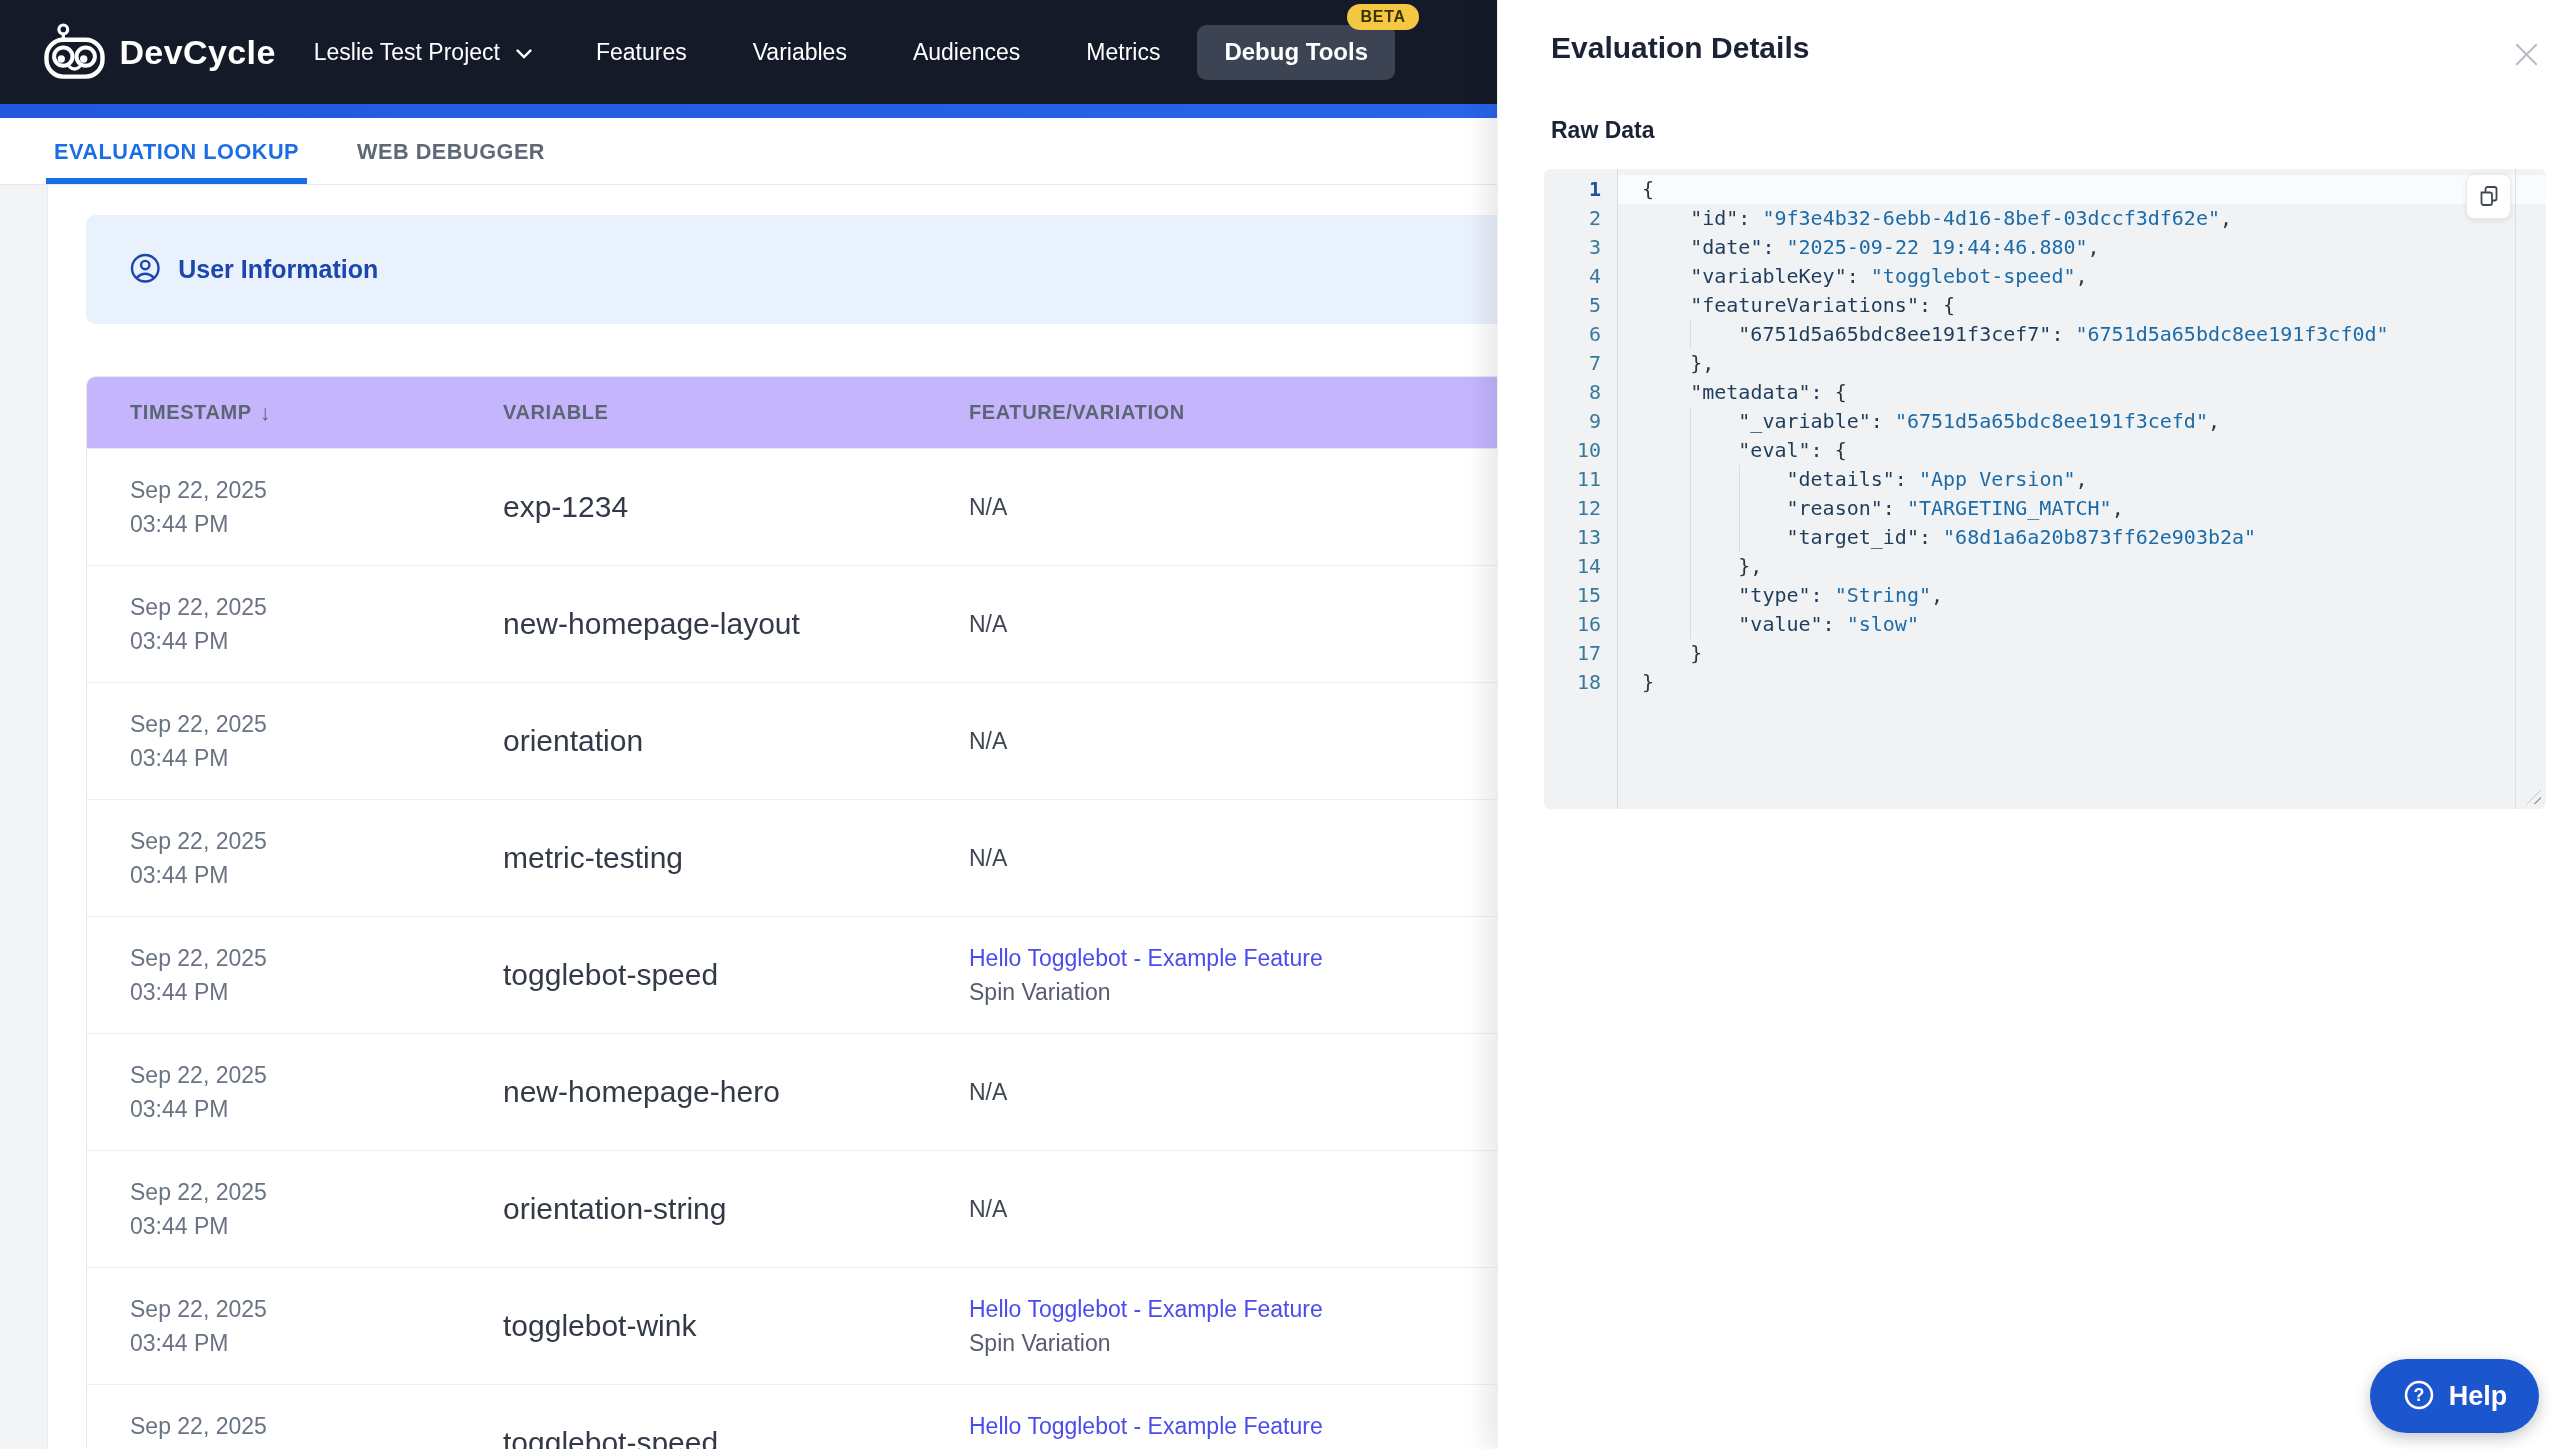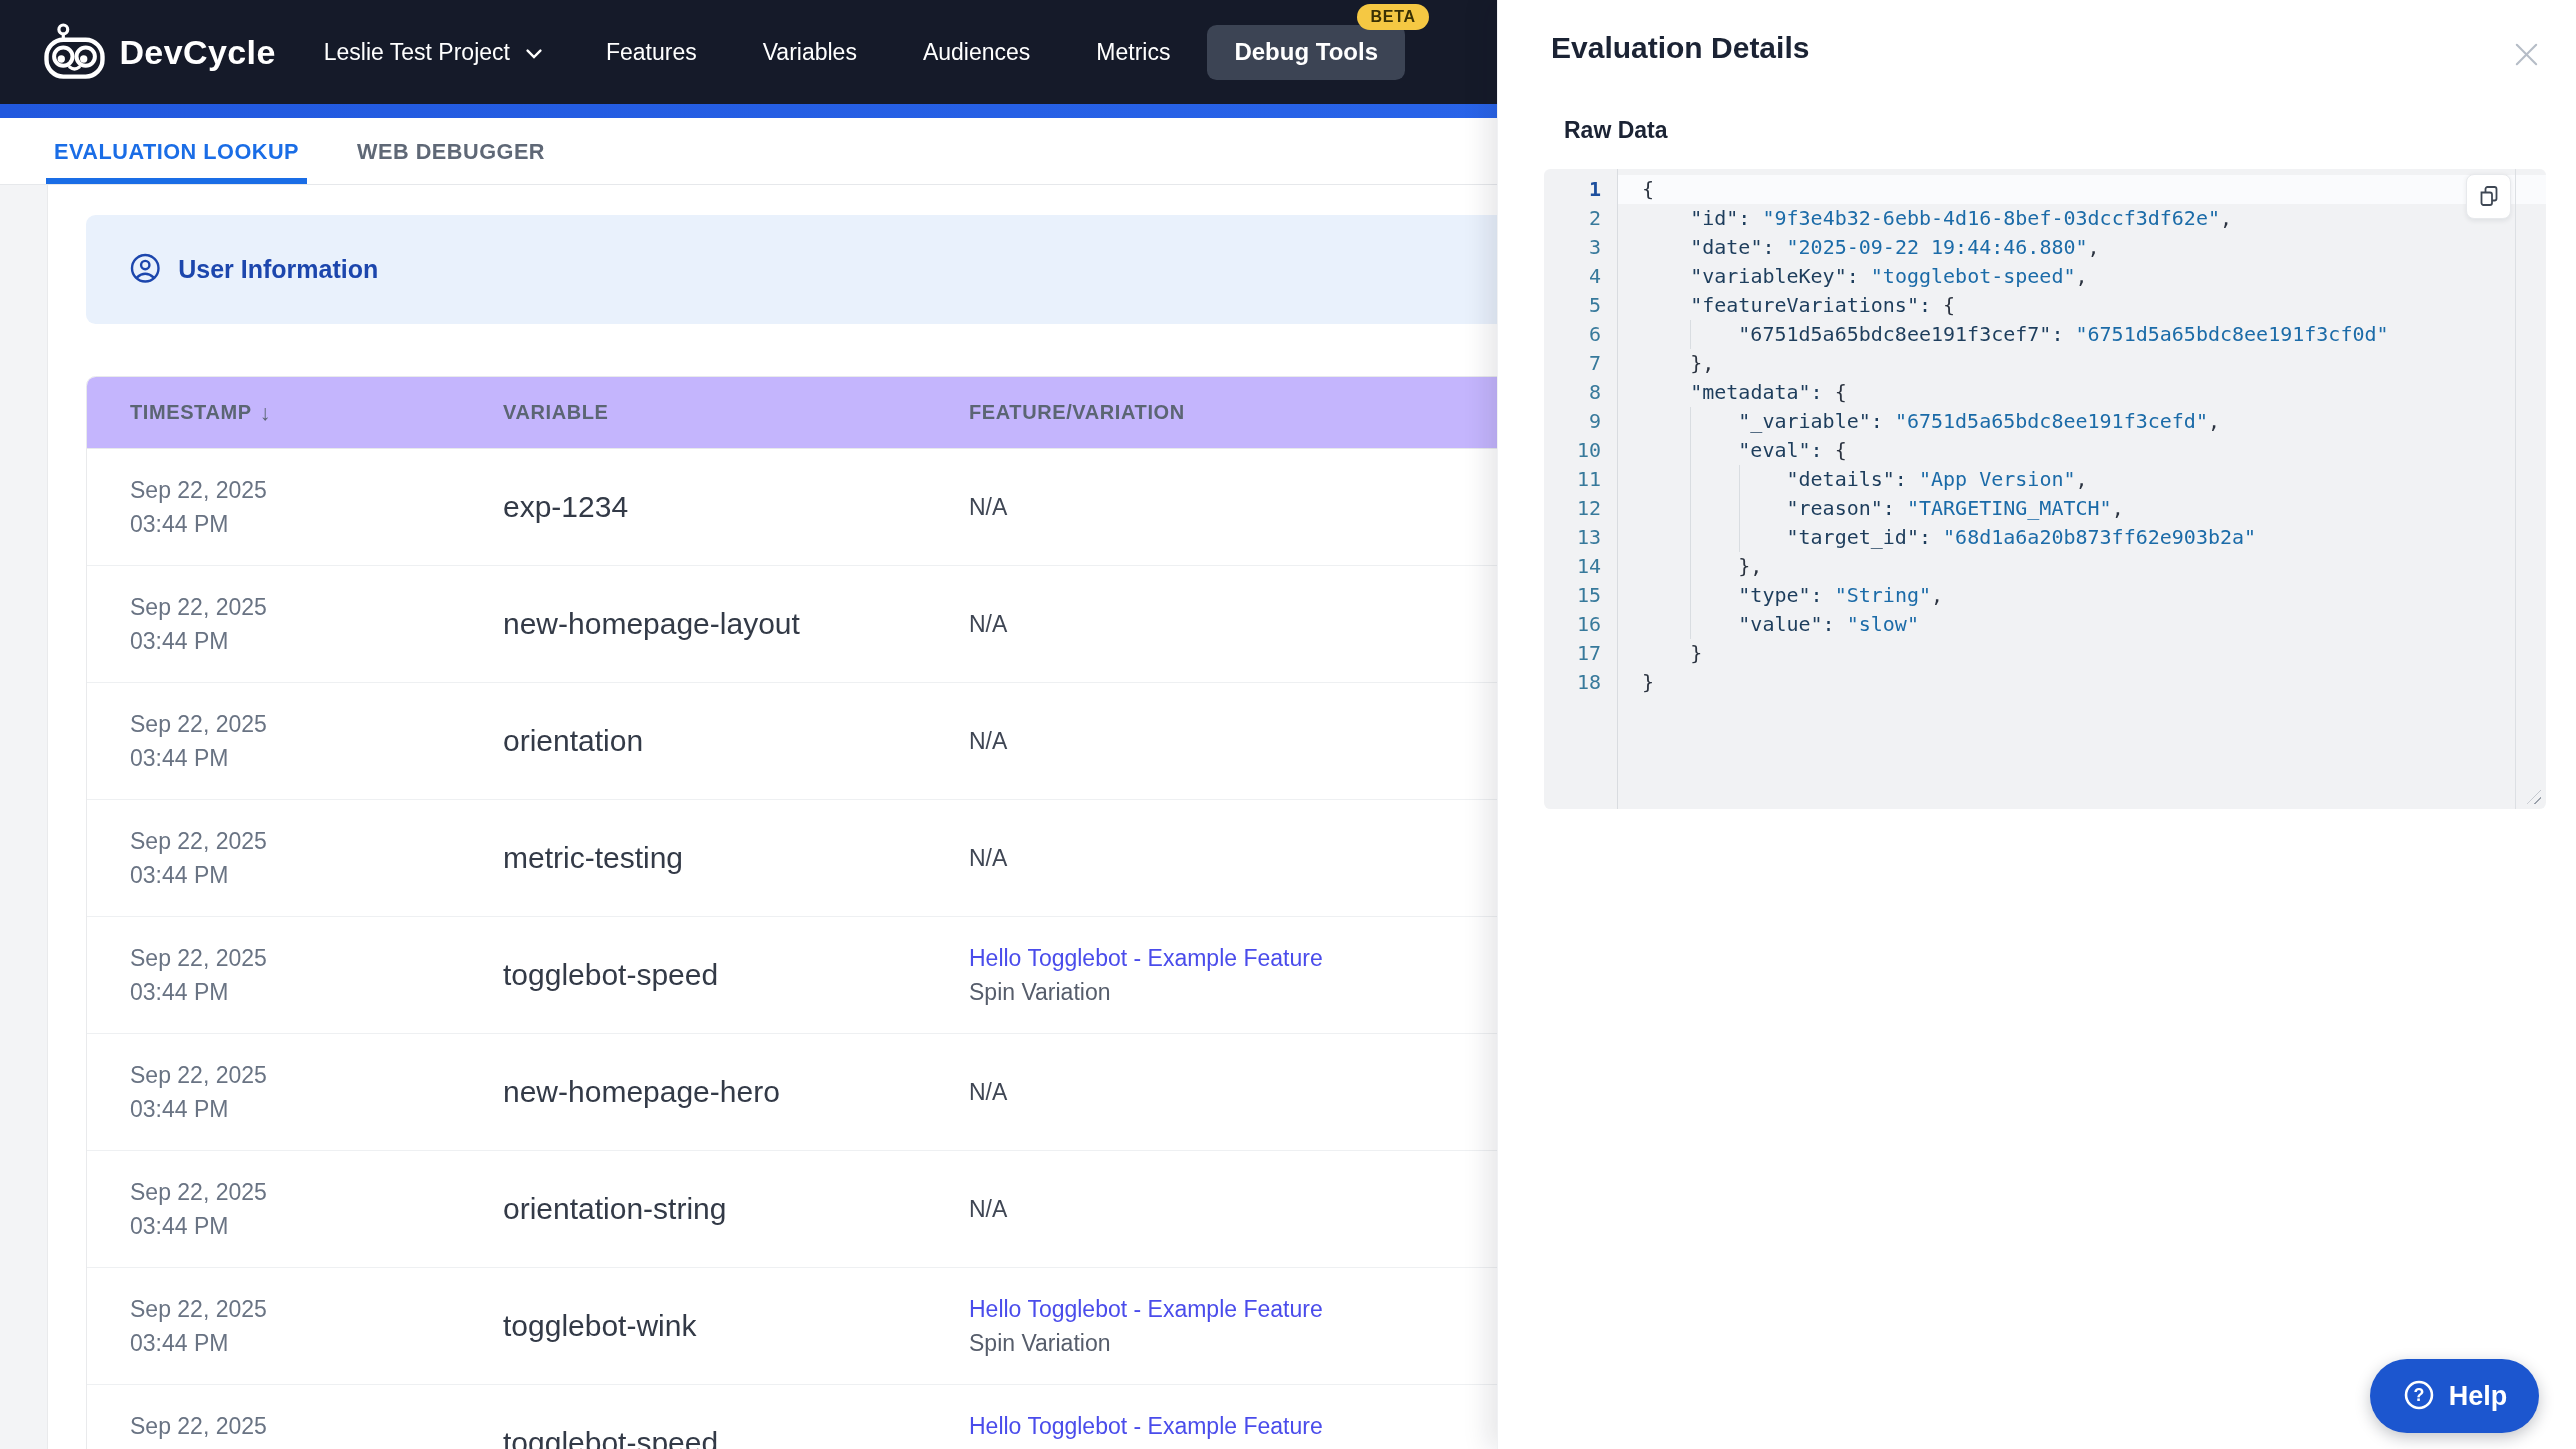--- a/index.html
+++ b/index.html
@@ -4,21 +4,21 @@
 <style>
   html,body{margin:0;padding:0;}
   body{
     width:2576px;height:1449px;overflow:hidden;position:relative;
     background:#ffffff;font-family:"Liberation Sans",sans-serif;
     -webkit-font-smoothing:antialiased;
   }
   
   .nav{position:absolute;left:0;top:0;width:2576px;height:104px;background:var(--nav-bg,#151a29);
        display:flex;align-items:center;padding-left:44px;box-sizing:border-box;z-index:5;}
-  .brand{display:flex;align-items:center;gap:14.4px;margin-right:48px;}
+  .brand{display:flex;align-items:center;gap:14.4px;margin-right:38px;}
   .brand-name{color:#fff;font-size:34px;font-weight:700;letter-spacing:0.4px;}
   .project{display:flex;align-items:center;gap:16px;color:#fff;font-size:23px;font-weight:500;margin-right:64px;cursor:pointer;}
   .nav-links{display:flex;align-items:flex-end;gap:66px;}
   .nav-link{color:#fff;font-size:23px;font-weight:500;cursor:pointer;}
   .debug-btn{position:relative;margin-left:37px;background:#3c4454;border-radius:9.6px;height:55px;
              display:flex;align-items:center;padding:0 27px;color:#fff;font-size:24px;font-weight:600;cursor:pointer;}
   .beta{position:absolute;top:-21px;right:-24px;background:var(--beta-bg,#f5c843);color:#3a3104;
         font-size:16px;font-weight:800;letter-spacing:0.8px;border-radius:14.4px;padding:4px 13px;}
   .bluebar{position:absolute;left:0;top:104px;width:2576px;height:14.4px;
            background:linear-gradient(90deg,#2158de,#2e6cf0);z-index:5;}
@@ -50,21 +50,21 @@
   .ts-line{font-size:23px;color:#697383;line-height:26px;}
   .var-name{font-size:30px;color:#333a47;}
   .na{font-size:23px;color:#3f4654;}
   .feat-link{font-size:23px;color:var(--link-blue,#4a4ceb);line-height:26px;cursor:pointer;}
   .feat-var{font-size:23px;color:#565d6b;line-height:26px;}
   
   .panel{position:absolute;left:1497px;top:0;width:1079px;height:1449px;background:#fff;z-index:50;
          box-shadow:-9.6px 0 24px rgba(17,24,39,.10);border-left:0.8px solid #f0f1f3;box-sizing:border-box;}
   .panel-title{position:absolute;left:53px;top:30.5px;font-size:30px;font-weight:600;color:#1b2334;}
   .panel-close{position:absolute;right:35px;top:40px;width:29px;height:29px;cursor:pointer;}
-  .section-label{position:absolute;left:66px;top:117px;font-size:23px;font-weight:700;color:#1b2334;}
+  .section-label{position:absolute;left:53px;top:117px;font-size:23px;font-weight:700;color:#1b2334;}
   .code-block{position:absolute;left:46px;top:169px;width:1002px;height:640px;background:var(--code-bg,#f1f2f4);
               border-radius:6.4px;overflow:hidden;}
   .code-inner{position:absolute;left:0;top:0;right:0;bottom:0;display:flex;}
   .gutter{width:74px;box-sizing:border-box;padding-top:6.4px;border-right:0.8px solid #d9dce0;flex:none;}
   .ln{height:29px;line-height:29px;text-align:right;padding-right:16px;
       font-family:"DejaVu Sans Mono",monospace;font-size:20px;color:var(--line-number,#37799b);}
   .ln.first{color:#1d4f9e;font-weight:700;}
   .code-area{flex:1;padding-top:6.4px;position:relative;}
   .code-line{position:relative;height:29px;line-height:29px;white-space:pre;
              font-family:"DejaVu Sans Mono",monospace;font-size:20px;color:#2b3340;padding-left:24px;}

